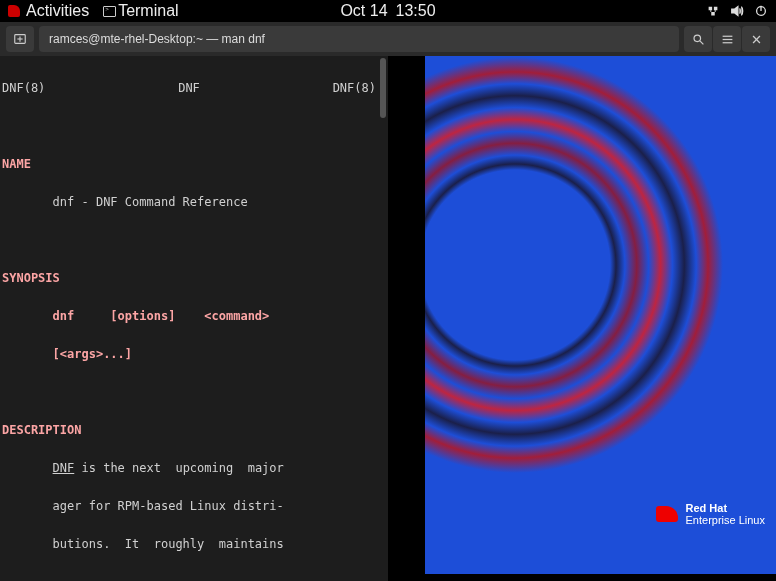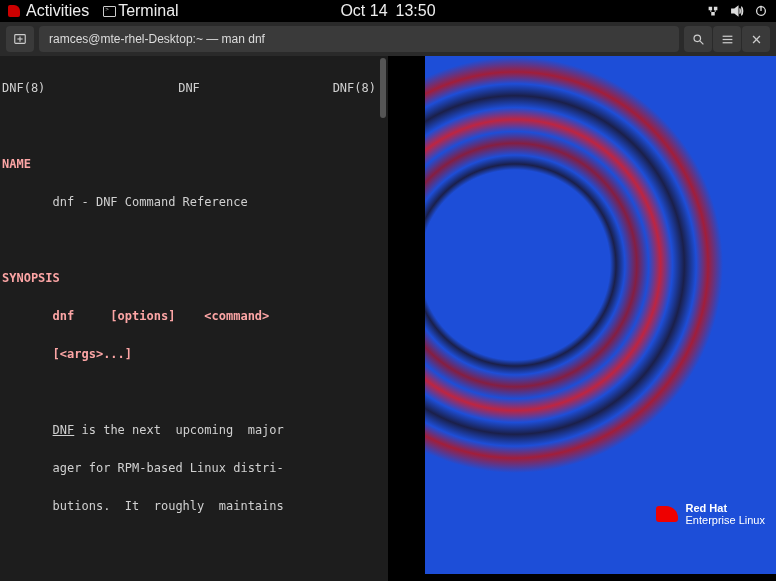--- a/index.html
+++ b/index.html
@@ -244,20 +244,21 @@
 <div class="terminal">
 <div class="man-header"><span>DNF(8)</span><span>DNF</span><span>DNF(8)</span></div>
 <div> </div>
 <div class="bold">NAME</div>
 <div>       dnf - DNF Command Reference</div>
 <div> </div>
 <div class="bold">SYNOPSIS</div>
 <div class="bold">       dnf     [options]    &lt;command&gt;</div>
 <div class="bold">       [&lt;args&gt;...]</div>
 <div> </div>
+<div class="bold">DESCRIPTION</div>
 <div><span>       </span><span class="uline">DNF</span><span> is the next  upcoming  major</span></div>
 <div>       ager for RPM-based Linux distri-</div>
 <div>       butions.  It  roughly  maintains</div>
 
 
 
 
 
 
 

